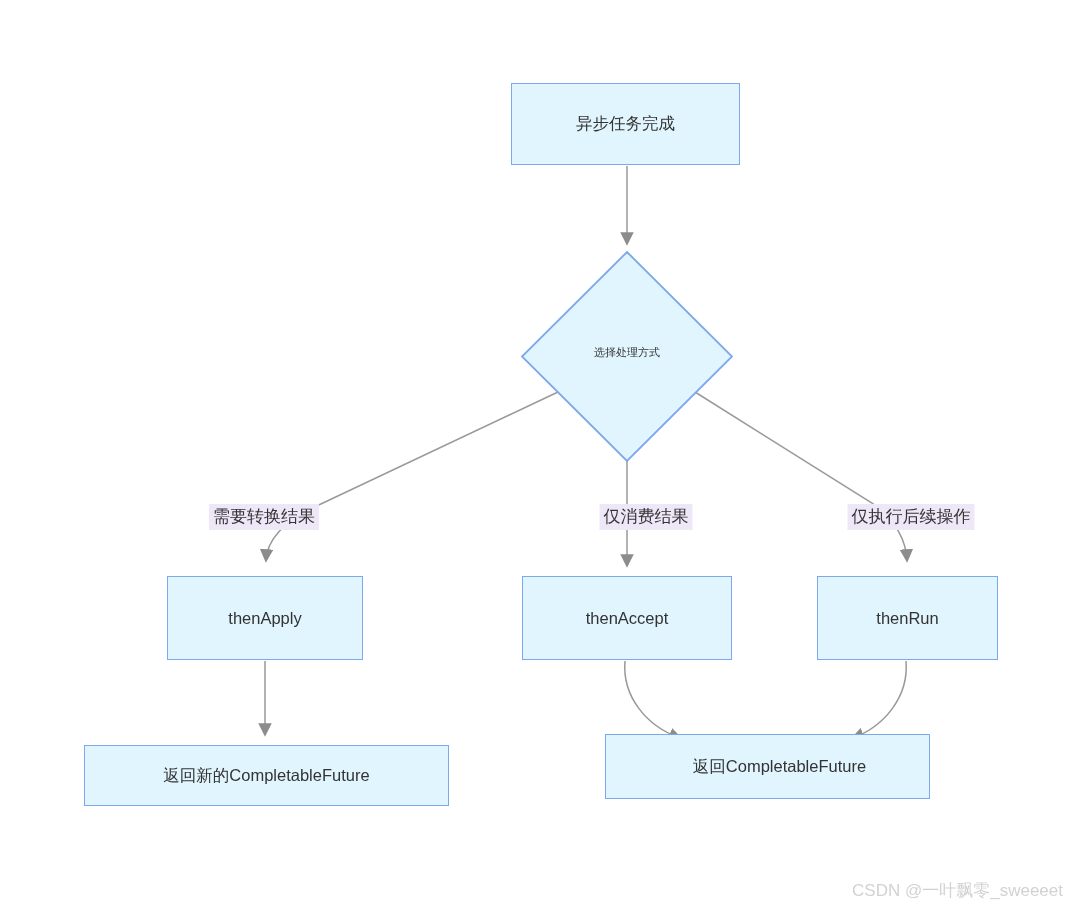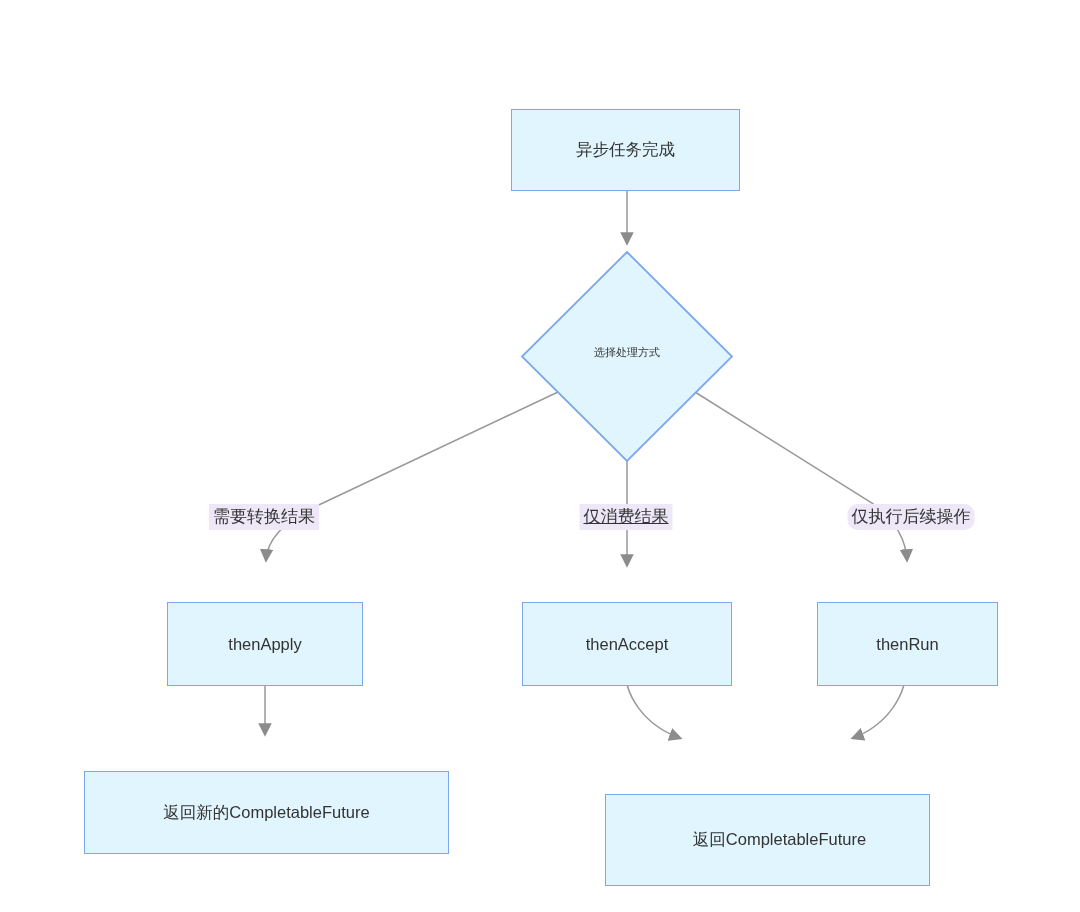--- a/index.html
+++ b/index.html
@@ -37,48 +37,47 @@
     position: absolute;
     box-sizing: border-box;
     background: var(--node-fill, #E1F5FE);
     border: 1.8px solid var(--node-border, #7EA8EC);
     display: flex;
     align-items: center;
     justify-content: center;
     color: var(--text, #333333);
     font-size: 16.5px;
     text-align: center;
-    margin-top: 26px;
   }
   .node-start      { left: 511px; top:  83px; width: 229px; height: 82px; }
   .node-thenapply  { left: 167px; top: 576px; width: 196px; height: 84px; }
   .node-thenaccept { left: 522px; top: 576px; width: 210px; height: 84px; }
   .node-thenrun    { left: 817px; top: 576px; width: 181px; height: 84px; text-align: right; }
-  .node-resultnew  { left:  84px; top: 745px; width: 365px; height: 83px; }
-  .node-result     { left: 605px; top: 768px; width: 325px; height: 92px; padding-left: 24px; }
+  .node-resultnew  { left:  84px; top: 745px; width: 365px; height: 61px; }
+  .node-result     { left: 605px; top: 734px; width: 325px; height: 65px; padding-left: 24px; }
   .decision-text {
     position: absolute;
     left: 527px; top: 345px;
     width: 200px;
     text-align: center;
     color: var(--text, #333333);
     font-size: 11px;
   }
   .edge-label {
     position: absolute;
     transform: translateX(-50%);
     background: var(--edge-label-bg, #EDE7F8);
     color: var(--text, #333333);
     font-size: 17px;
     padding: 1px 4px 2px 4px;
     white-space: nowrap;
   }
   .edge-label-transform { left: 264px; top: 504px; }
-  .edge-label-consume   { left: 626px; top: 504px; text-decoration: underline; }
-  .edge-label-run       { left: 911px; top: 504px; border-radius: 10px; }
+  .edge-label-consume   { left: 646px; top: 504px; }
+  .edge-label-run       { left: 911px; top: 504px; }
   .watermark {
     position: absolute;
     right: 17px;
     top: 879px;
     color: var(--watermark, #D2D2D2);
     font-size: 17px;
     white-space: nowrap;
   }
 </style>
 </head>
@@ -135,14 +134,15 @@
   </div>
 
   <div class="node node-result">
     <span>返回CompletableFuture</span>
   </div>
 
   <div class="edge-label edge-label-transform">需要转换结果</div>
   <div class="edge-label edge-label-consume">仅消费结果</div>
   <div class="edge-label edge-label-run">仅执行后续操作</div>
 
+  <div class="watermark">CSDN @一叶飘零_sweeeet</div>
 
 </div>
 
 </body></html>

